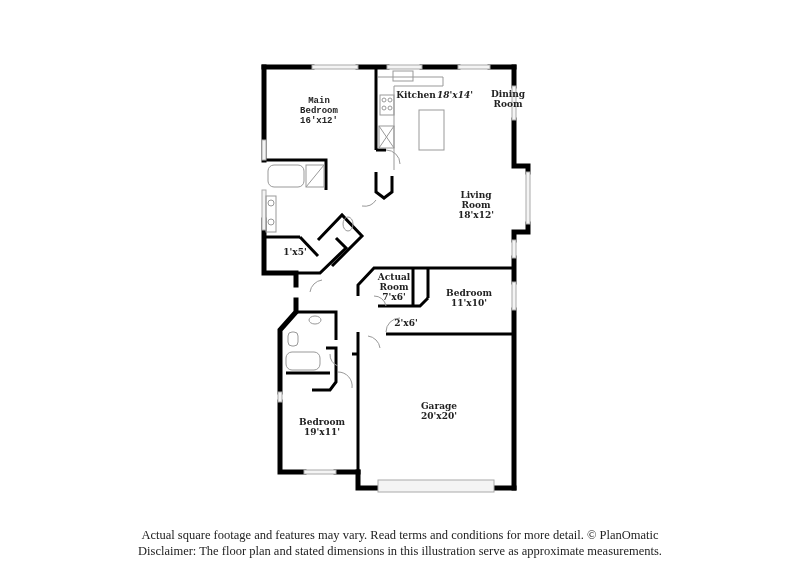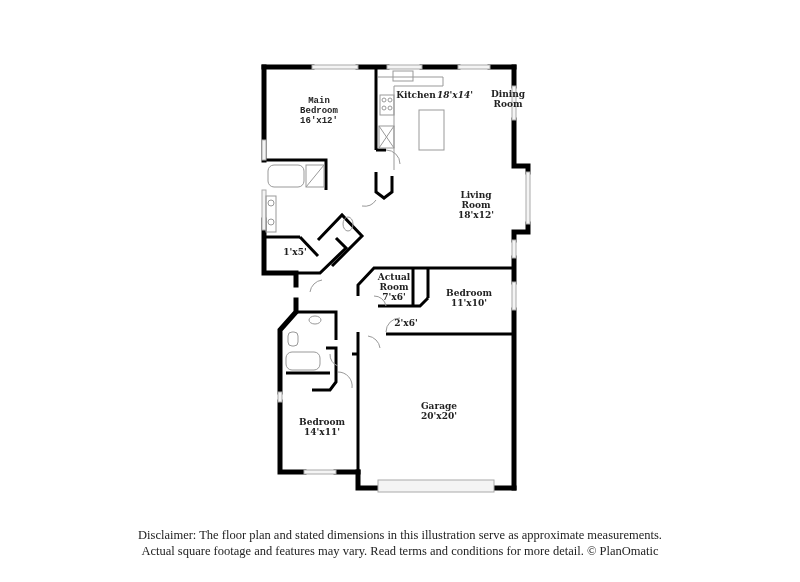--- a/index.html
+++ b/index.html
@@ -152,24 +152,24 @@
   <span>2'x6'</span>
 </div>
 
 <div class="lbl" style="left:469px; top:298px;">
   <div>Bedroom</div>
   <div>11'x10'</div>
 </div>
 
 <div class="lbl" style="left:322px; top:427px;">
   <div>Bedroom</div>
-  <div>14'x11'</div>
+  <div>19'x11'</div>
 </div>
 
 <div class="lbl" style="left:439px; top:411px;">
   <div>Garage</div>
   <div>20'x20'</div>
 </div>
 
 <div class="disclaimer">
+  <div>Actual square footage and features may vary. Read terms and conditions for more detail. © PlanOmatic</div>
   <div>Disclaimer: The floor plan and stated dimensions in this illustration serve as approximate measurements.</div>
-  <div>Actual square footage and features may vary. Read terms and conditions for more detail. © PlanOmatic</div>
 </div>
 
 </body></html>

